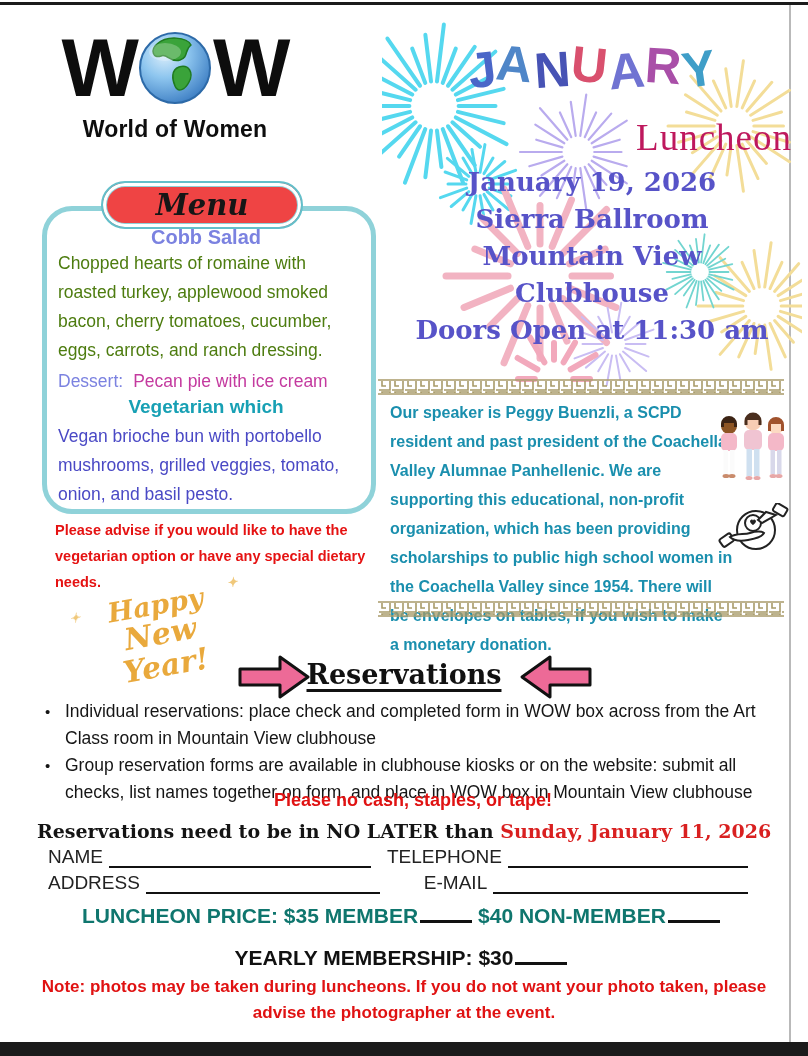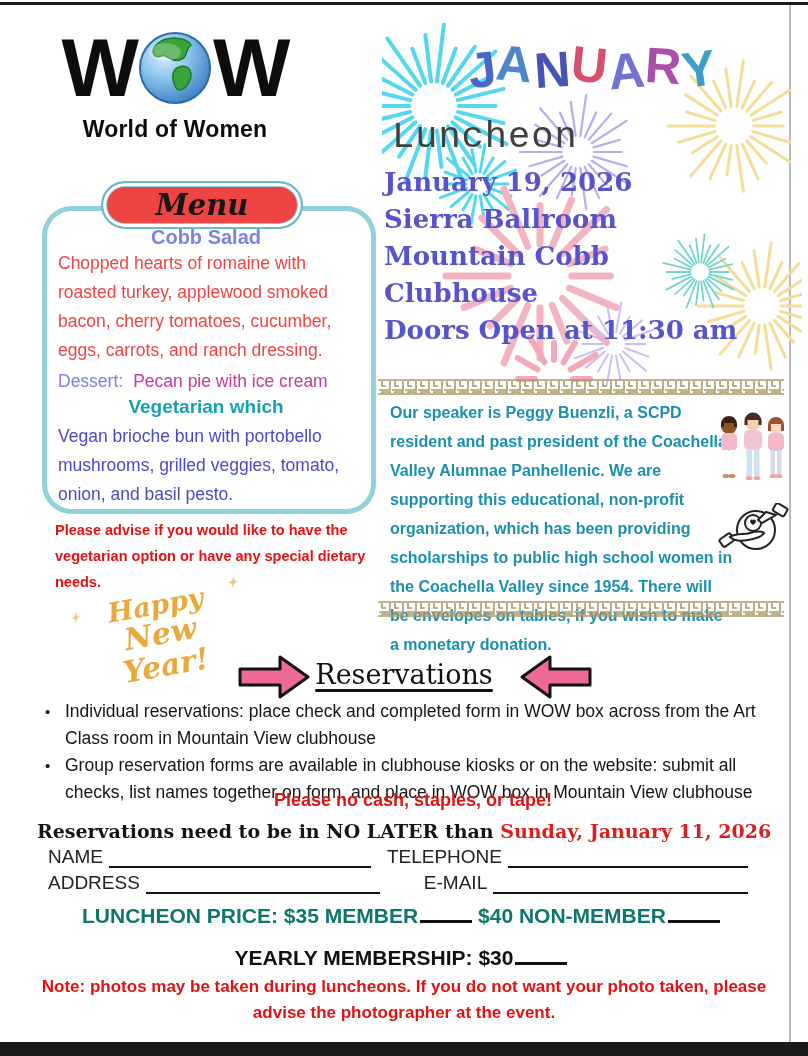--- a/index.html
+++ b/index.html
@@ -19,55 +19,55 @@
   .logo-sub{font-size:23px;font-weight:bold;color:#0d0d0d;margin-top:2px;letter-spacing:.2px;}
 
   
   .menu-box{left:42px;top:206px;width:324px;height:298px;border:5px solid #8fd2d9;border-radius:30px;background:#fff;}
   .menu-pill{left:101px;top:181px;width:198px;height:44px;border-radius:26px;background:#ef4444;
              border:2px solid #63bfca;box-shadow:inset 0 0 0 3px #ffffff,inset 0 0 0 4px #8fd2d9;
              display:flex;align-items:center;justify-content:center;}
   .menu-pill span{font-family:"DejaVu Serif",serif;font-style:italic;font-weight:bold;font-size:29px;color:#161616;}
   .menu-inner{left:58px;top:226px;width:296px;}
   .course-title{text-align:center;color:#7b82e0;font-weight:bold;font-size:20px;}
-  .course-desc{color:#ef4444;font-size:17.5px;line-height:29px;}
+  .course-desc{color:#4d7c0f;font-size:17.5px;line-height:29px;}
   .dessert-line{margin-top:6px;font-size:17.5px;}
   .dessert-label{color:#7b82e0;margin-right:10px;}
   .dessert-desc{color:#c43a9f;}
   .veg-title{text-align:center;color:#17a0b4;font-weight:bold;font-size:19px;margin-top:4px;margin-bottom:4px;}
   .veg-desc{color:#4a49c5;font-size:17.5px;line-height:29px;}
 
   .dietary-note{left:55px;top:517px;width:346px;color:#e51212;font-weight:bold;font-size:14.5px;line-height:26px;}
 
   
   .hny{left:86px;top:592px;width:150px;transform:rotate(-10deg);text-align:center;
        font-family:"DejaVu Serif",serif;font-style:italic;font-weight:bold;color:#e9a93c;}
   .hny .l1{font-size:27px;line-height:26px;}
   .hny .l2{font-size:30px;line-height:32px;}
   .sparkle{position:absolute;color:#f0c87a;font-size:13px;}
 
   
   .fireworks{left:382px;top:14px;width:420px;height:372px;pointer-events:none;}
   .month{left:392px;top:38px;width:400px;text-align:center;font-weight:bold;font-size:50px;letter-spacing:1px;}
   .month span{display:inline-block;}
-  .event-title{left:392px;top:116px;width:400px;text-align:left;font-family:Liberation Mono, monospace;
-               font-size:37px;color:#404040;letter-spacing:1px;}
-  .event-lines{left:384px;top:164px;width:416px;font-family:"DejaVu Serif",serif;
+  .event-title{left:392px;top:116px;width:400px;text-align:right;font-family:Liberation Serif, serif;
+               font-size:37px;color:#be185d;letter-spacing:1px;}
+  .event-lines{left:384px;top:164px;width:416px;text-align:center;font-family:"DejaVu Serif",serif;
                font-size:26px;line-height:37px;color:#5753c8;font-weight:600;}
 
   
   .gk{left:378px;width:406px;height:16px;}
   .gk-top{top:379px;} .gk-bottom{top:601px;}
   .speaker-text{left:390px;top:398px;width:345px;color:#1a8fae;font-weight:bold;font-size:16px;line-height:29px;}
   .women-img{left:714px;top:406px;width:78px;height:92px;}
   .donate-img{left:716px;top:503px;width:76px;height:56px;}
 
   
   .res-heading{left:0;top:659px;width:808px;text-align:center;font-family:"DejaVu Serif",serif;
-               font-weight:normal;font-size:27px;color:#111;}
+               font-weight:bold;font-size:27px;color:#111;}
   .res-heading span{text-decoration:underline;text-decoration-thickness:2.5px;text-underline-offset:5px;}
   .arrow{width:74px;height:48px;}
   .arrow-left{left:238px;top:653px;} .arrow-right{left:518px;top:653px;}
 
   .bullets{left:45px;top:698px;width:736px;color:#151515;font-size:17.5px;line-height:27px;}
   .bullet{display:flex;}
   .bullet .dot{width:20px;flex:none;font-size:15px;}
   .no-cash{left:45px;top:790px;width:736px;text-align:center;color:#e01212;font-weight:bold;font-size:18px;}
 
   .deadline{left:0;top:820px;width:808px;text-align:center;font-family:"DejaVu Serif",serif;
@@ -297,21 +297,21 @@
     <line x1="172" y1="345.8" x2="172" y2="329" stroke="#f2a9bc" stroke-width="6" stroke-linecap="round"></line>
     <line x1="181.6" y1="348.37231224733875" x2="193" y2="328.6269330410536" stroke="#f2a9bc" stroke-width="6" stroke-linecap="round"></line>
     <line x1="188.62768775266122" y1="355.4" x2="213.56921938165306" y2="341" stroke="#f2a9bc" stroke-width="6" stroke-linecap="round"></line>
   </svg>
 
 <div class="abs month" id="month"><span style="color: rgb(74, 102, 200); transform: rotate(-7deg) translateY(3px);">J</span><span style="color: rgb(79, 134, 200); transform: rotate(5deg) translateY(-3px);">A</span><span style="color: rgb(71, 83, 181); transform: rotate(-4deg) translateY(3px);">N</span><span style="color: rgb(217, 80, 110); transform: rotate(6deg) translateY(-2px);">U</span><span style="color: rgb(112, 115, 210); transform: rotate(-5deg) translateY(4px);">A</span><span style="color: rgb(169, 79, 168); transform: rotate(4deg) translateY(-1px);">R</span><span style="color: rgb(63, 158, 200); transform: rotate(-8deg) translateY(2px);">Y</span></div>
 <div class="abs event-title">Luncheon</div>
 <div class="abs event-lines">
   <div>January 19, 2026</div>
   <div>Sierra Ballroom</div>
-  <div>Mountain Cobb</div>
+  <div>Mountain View</div>
   <div>Clubhouse</div>
   <div>Doors Open at 11:30 am</div>
 </div>
 
 <div class="abs menu-box"></div>
 <div class="abs menu-pill">
   <span>Menu</span>
 </div>
 <div class="abs menu-inner">
   <div class="course-title">Cobb Salad</div>

